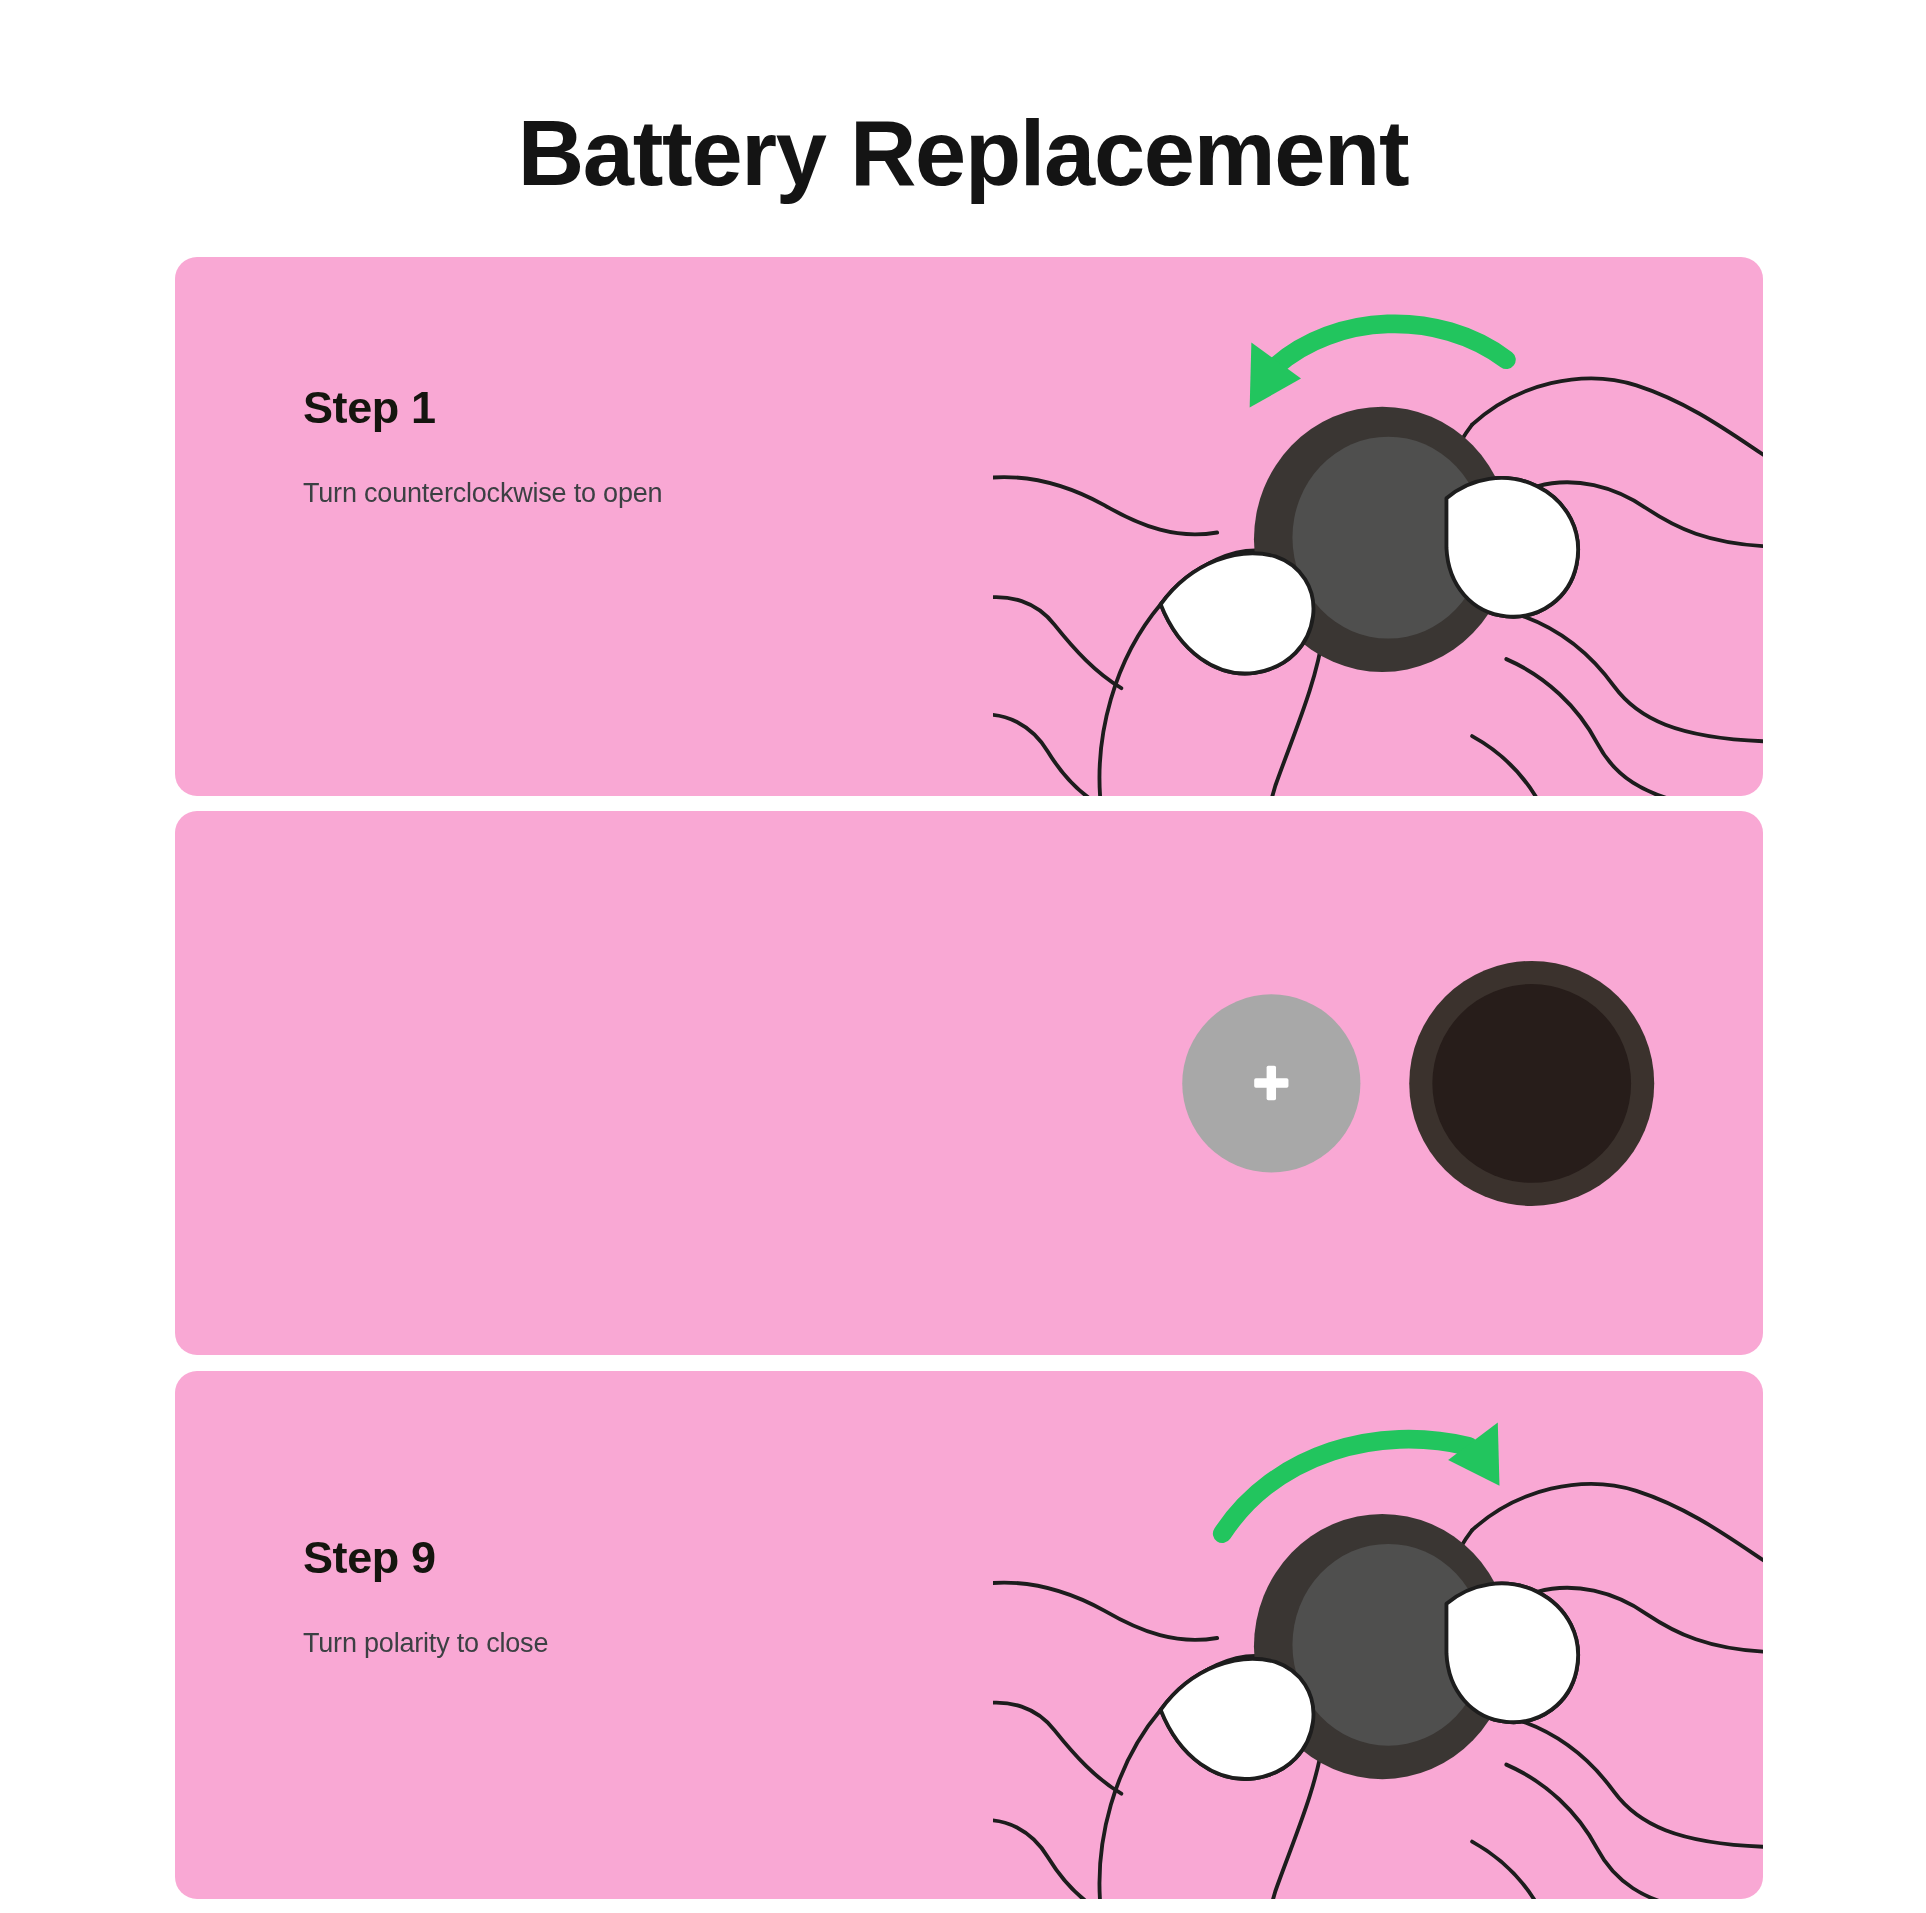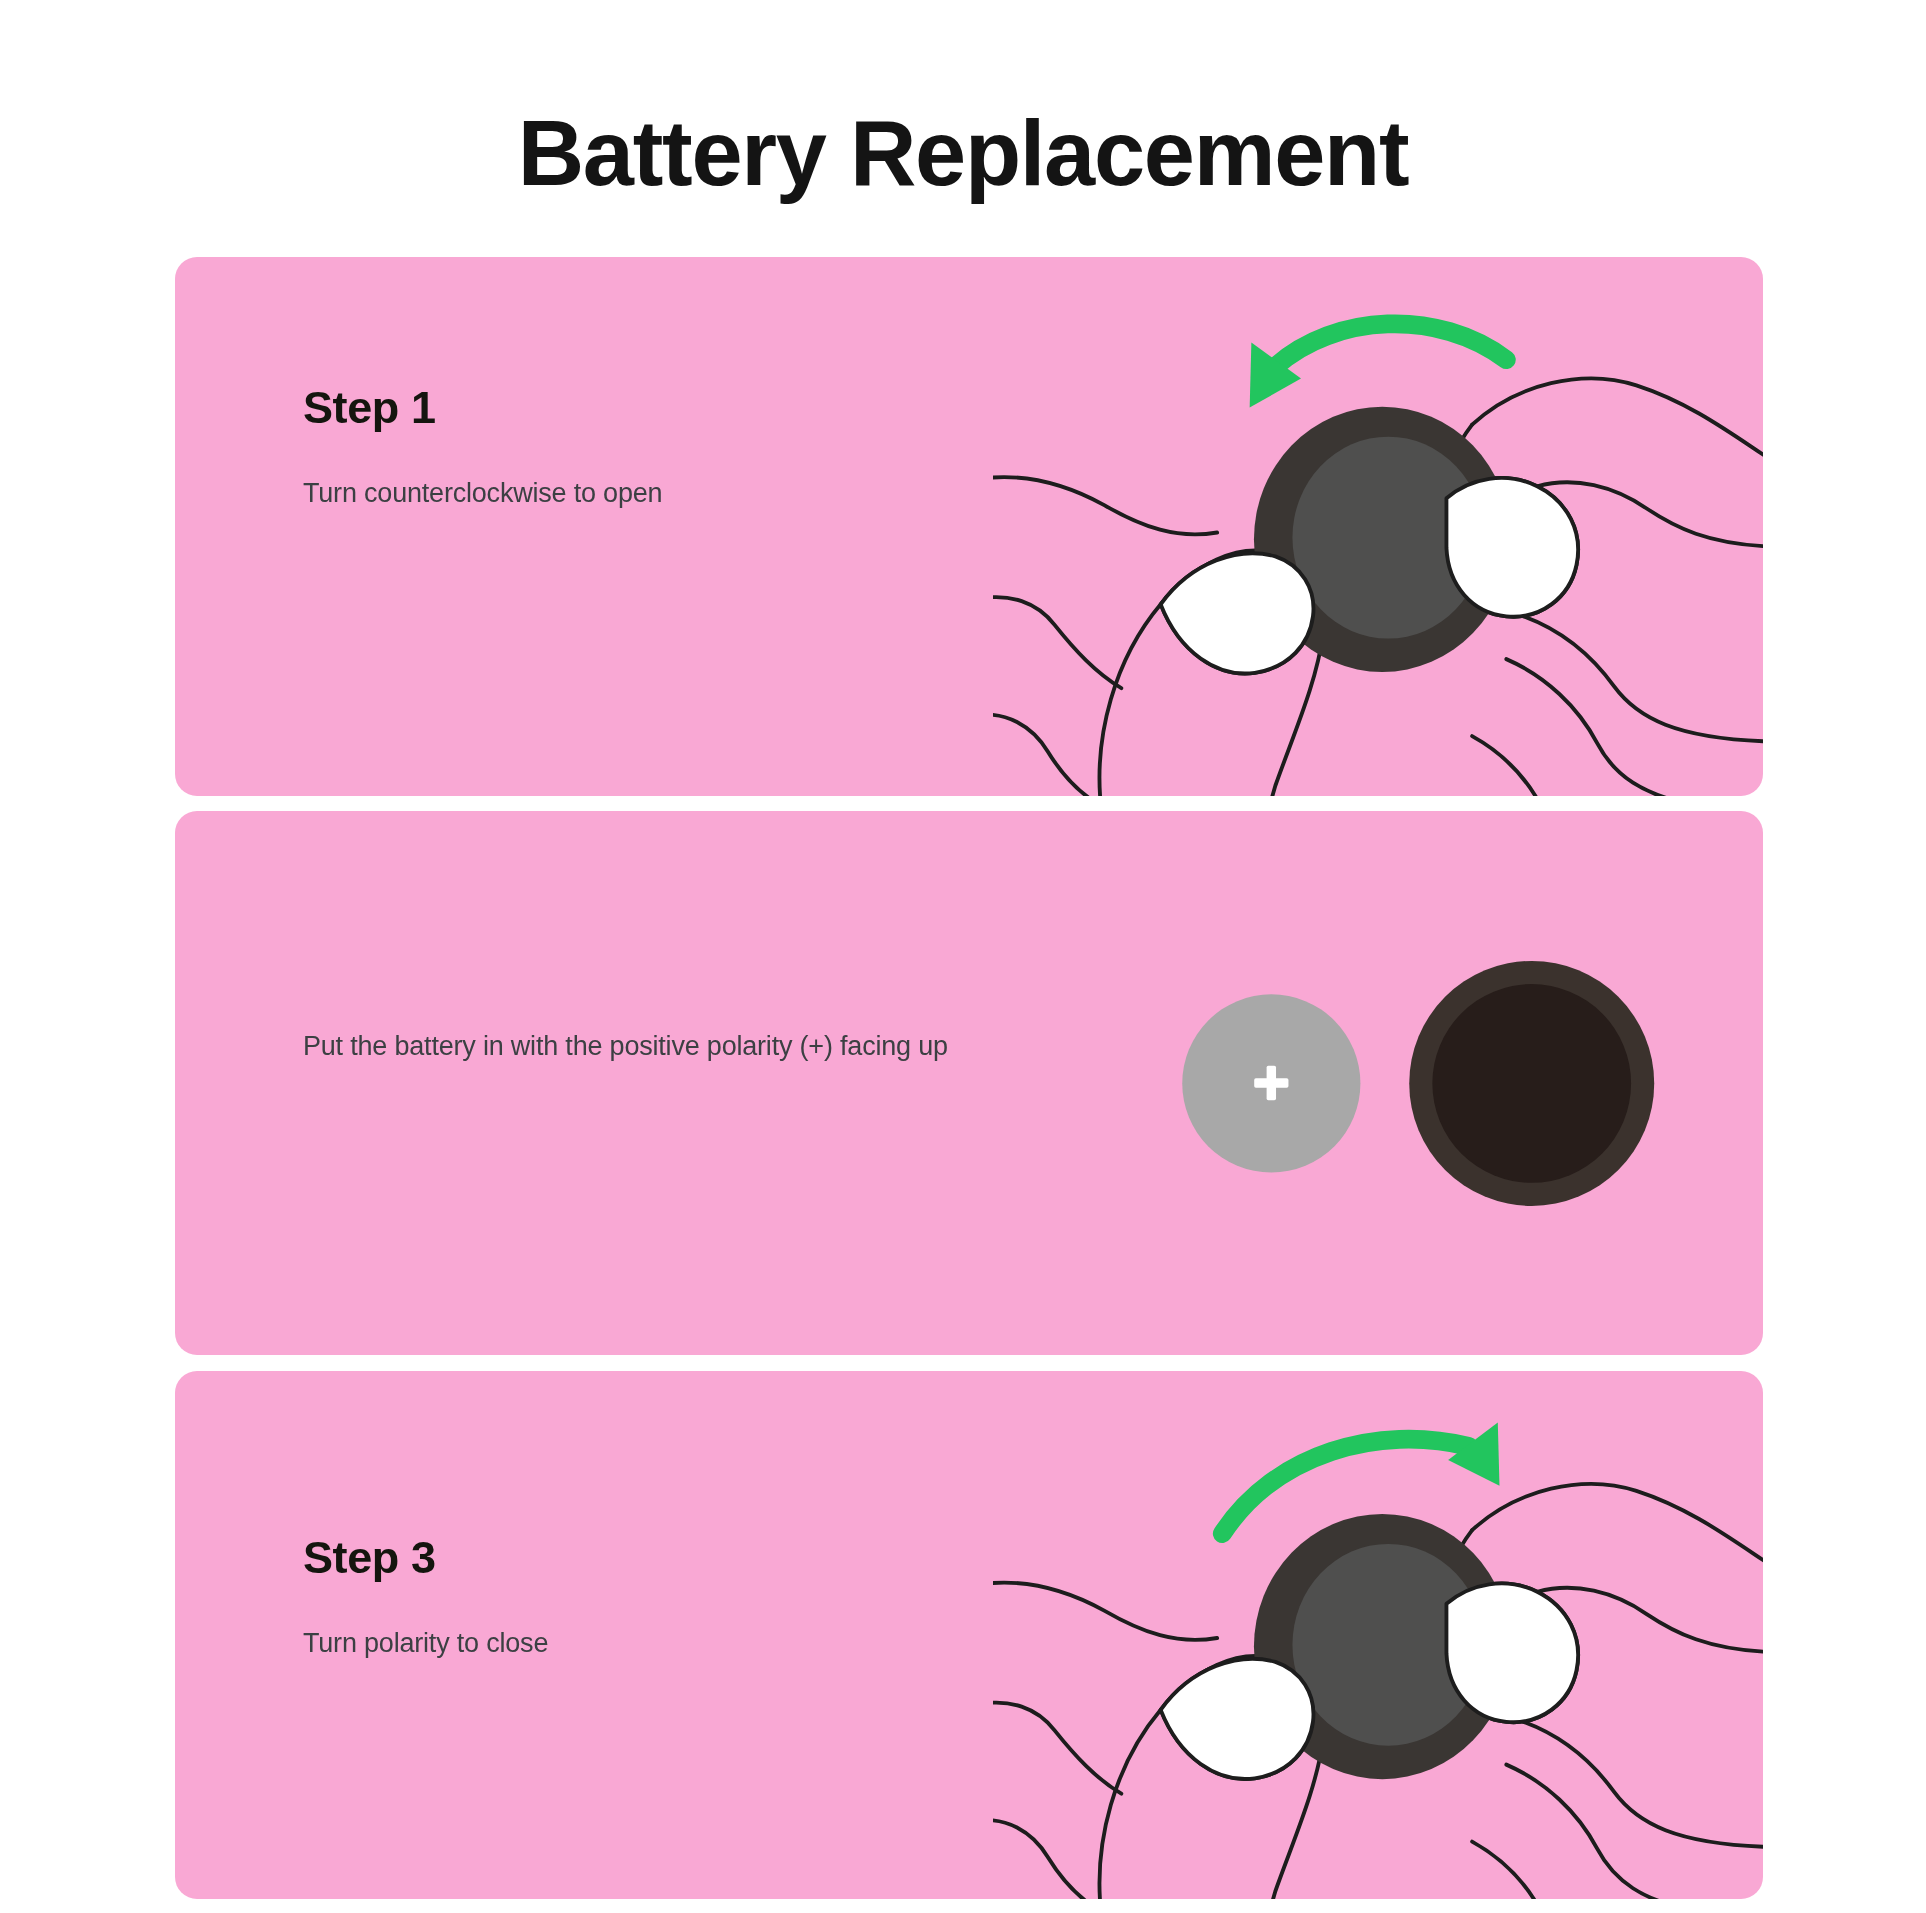--- a/index.html
+++ b/index.html
@@ -147,42 +147,41 @@
           <g>
             <path d="M600 120 C 520 60 400 66 330 128" fill="none" stroke="#22c55e" stroke-width="22" stroke-linecap="round"></path>
             <path d="M302 100 L 300 176 L 360 142 Z" fill="#22c55e"></path>
           </g>
         </svg>
       </div>
     </div>
 
     <div class="step-card card-2">
       <div class="step-text">
-        <div class="step-desc">Put the battery in with the positive polarity (+) facing up</div>
       </div>
       <div class="step-art">
         <svg viewBox="0 0 760 635" xmlns="http://www.w3.org/2000/svg">
 
           <g>
             <circle cx="186" cy="318" r="104" fill="#a8a8a8"></circle>
             <rect x="166" y="312" width="40" height="11" rx="2" fill="#ffffff"></rect>
             <rect x="180.5" y="297.5" width="11" height="40" rx="2" fill="#ffffff"></rect>
           </g>
 
           <g>
             <circle cx="490" cy="318" r="143" fill="#3b322d"></circle>
             <circle cx="490" cy="318" r="116" fill="#271d1a"></circle>
           </g>
         </svg>
       </div>
     </div>
 
     <div class="step-card card-3">
       <div class="step-text">
-        <div class="step-label">Step 3</div>
+        <div class="step-label">Step 9</div>
         <div class="step-desc">Turn polarity to close</div>
       </div>
       <div class="step-art">
         <svg viewBox="0 0 900 617" xmlns="http://www.w3.org/2000/svg">
           <g fill="none" stroke="#1d1d1d" stroke-width="4.5" stroke-linecap="round" stroke-linejoin="round">
             <path d="M-20 250 C 40 240 90 258 130 280 C 175 306 215 320 262 312"></path>
             <path d="M-20 390 C 20 382 52 394 72 420 C 96 450 120 476 150 494"></path>
             <path d="M-20 526 C 14 520 46 538 64 568 C 80 594 100 616 124 630"></path>
             <path d="M126 630 C 118 550 142 460 196 396 C 236 348 286 324 330 336
                      C 372 348 392 388 386 430 C 378 488 352 546 330 608 L 322 636"></path>

